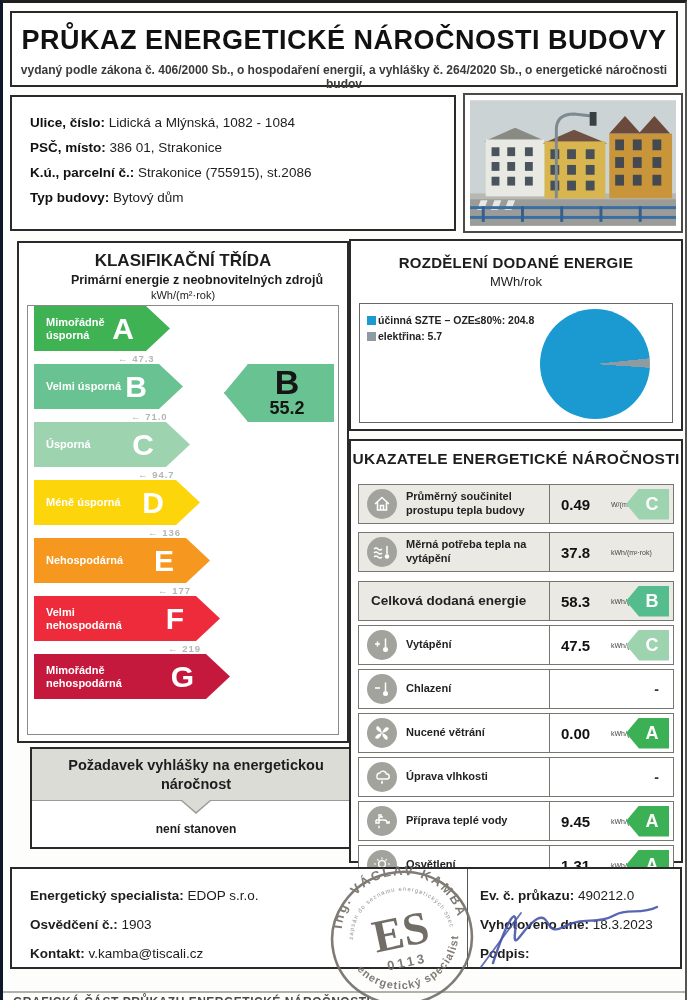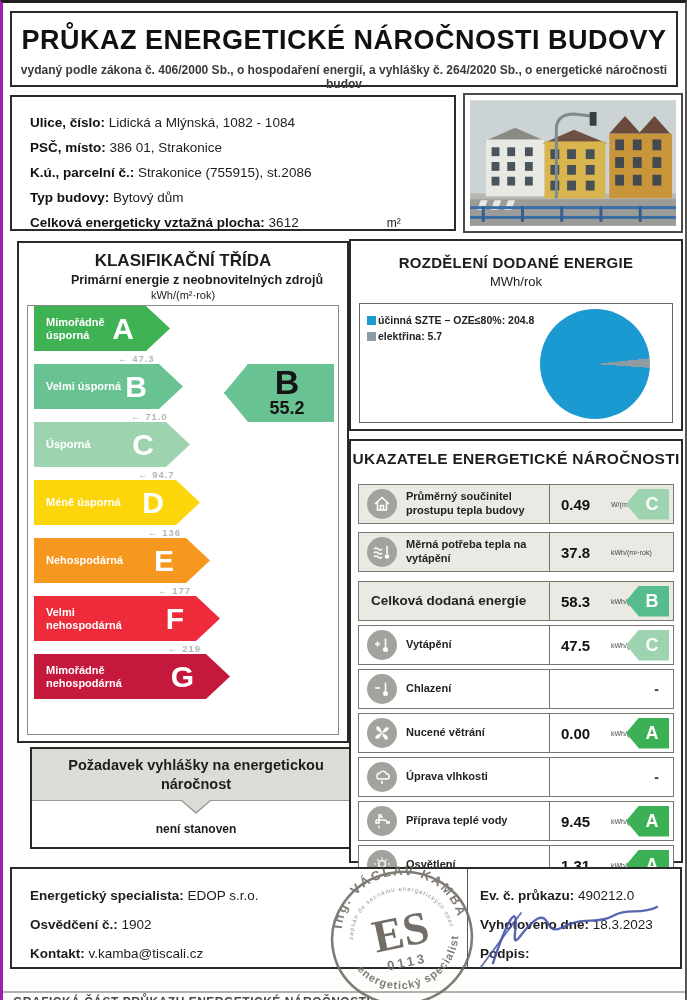--- a/index.html
+++ b/index.html
@@ -1,21 +1,21 @@
 <!DOCTYPE html>
 <html><head>
 <meta charset="utf-8">
 <style>
   * { margin:0; padding:0; box-sizing:border-box; }
   html,body { background:#e8e8e8; }
   body { font-family:"Liberation Sans","DejaVu Sans",sans-serif; }
   .page{
     position:relative; width:687px; height:1000px; margin:0 auto;
     background:#fdfdfb; overflow:hidden; color:#1d1d1d;
-    border-top:3px solid #1f1f1f; border-left:3px solid #a21caf; border-right:2px solid #555;
+    border-top:3px solid #1f1f1f; border-left:3px solid #0f172a; border-right:2px solid #555;
   }
   
   .header-box{ position:absolute; left:7px; top:8px; width:668px; height:76px;
     border:2px solid #2a2a2a; background:#fff; text-align:center; }
   .header-title{ margin-top:12px; font-size:27px; font-weight:bold; letter-spacing:.5px; color:#111; }
   .header-sub{ margin-top:7px; font-size:12px; font-weight:bold; color:#3a3a3a; }
   
   .info-box{ position:absolute; left:7px; top:92px; width:446px; height:136px;
     border:2px solid #2a2a2a; background:#fff; padding:13px 18px; }
   .info-row{ font-size:13.5px; line-height:25px; white-space:nowrap; }
@@ -119,21 +119,20 @@
   <div class="header-box">
     <div class="header-title">PRŮKAZ ENERGETICKÉ NÁROČNOSTI BUDOVY</div>
     <div class="header-sub">vydaný podle zákona č. 406/2000 Sb., o hospodaření energií, a vyhlášky č. 264/2020 Sb., o energetické náročnosti budov</div>
   </div>
 
   <div class="info-box">
     <div class="info-row"><b>Ulice, číslo:</b> <span>Lidická a Mlýnská, 1082 - 1084</span></div>
     <div class="info-row"><b>PSČ, místo:</b> <span>386 01, Strakonice</span></div>
     <div class="info-row"><b>K.ú., parcelní č.:</b> <span>Strakonice (755915), st.2086</span></div>
     <div class="info-row"><b>Typ budovy:</b> <span>Bytový dům</span></div>
-    <div class="info-row"><b>Celková energeticky vztažná plocha:</b> <span>3612</span><span class="area-unit">m²</span></div>
   </div>
 
   <div class="photo-box">
     <svg viewBox="0 0 210 128">
       <rect x="0" y="0" width="210" height="128" fill="#ccd3d5"></rect>
       <rect x="0" y="100" width="210" height="28" fill="#9b9b98"></rect>
       <rect x="0" y="95" width="210" height="6" fill="#b8b8b2"></rect>
 
       <polygon points="14,42 46,28 78,42" fill="#8a8a84"></polygon>
       <rect x="16" y="40" width="60" height="58" fill="#e9e9e3"></rect>
@@ -393,21 +392,21 @@
         <span class="ind-unit">kWh/(m²·rok)</span>
         <span class="badge badge-a">A</span>
       </div>
 
     </div>
   </div>
 
   <div class="footer-box">
     <div class="foot-left">
       <div class="foot-row"><b>Energetický specialista:</b> <span>EDOP s.r.o.</span></div>
-      <div class="foot-row"><b>Osvědčení č.:</b> <span>1902</span></div>
+      <div class="foot-row"><b>Osvědčení č.:</b> <span>1903</span></div>
       <div class="foot-row"><b>Kontakt:</b> <span>v.kamba@tiscali.cz</span></div>
     </div>
     <div class="foot-right">
       <div class="foot-row"><b>Ev. č. průkazu:</b> <span>490212.0</span></div>
       <div class="foot-row"><b>Vyhotoveno dne:</b> <span>18.3.2023</span></div>
       <div class="foot-row"><b>Podpis:</b> <span></span></div>
     </div>
   </div>
 
   <svg class="signature" viewBox="0 0 200 80">

